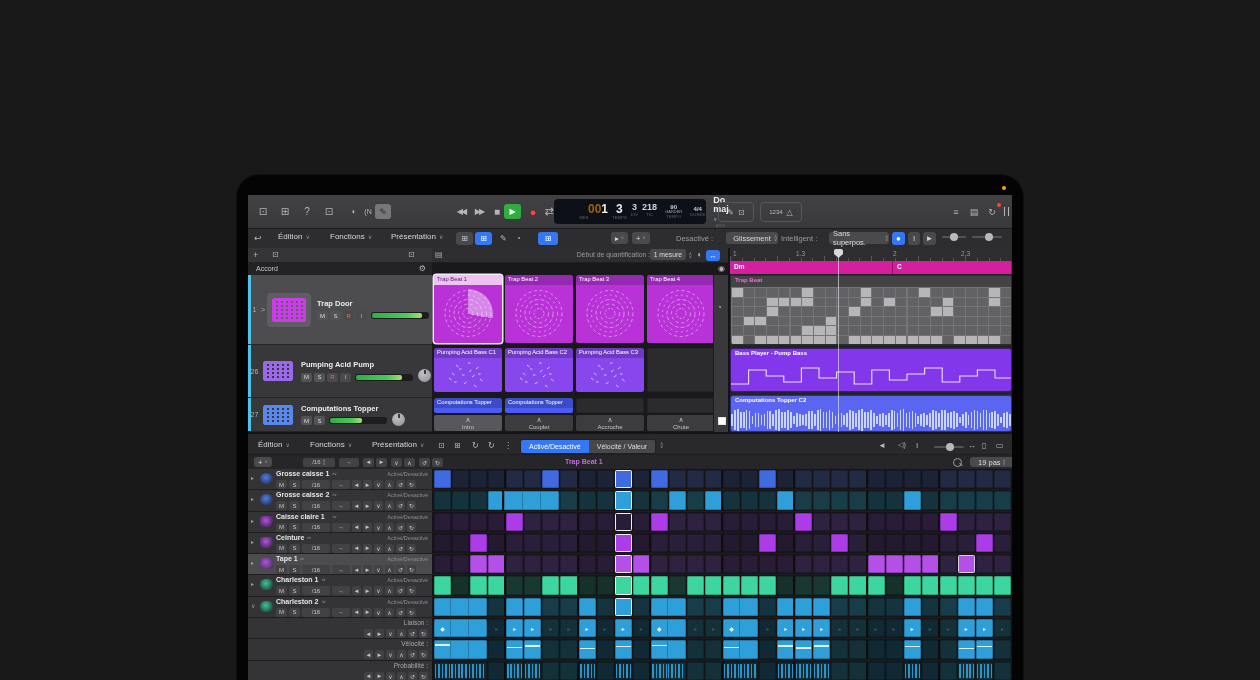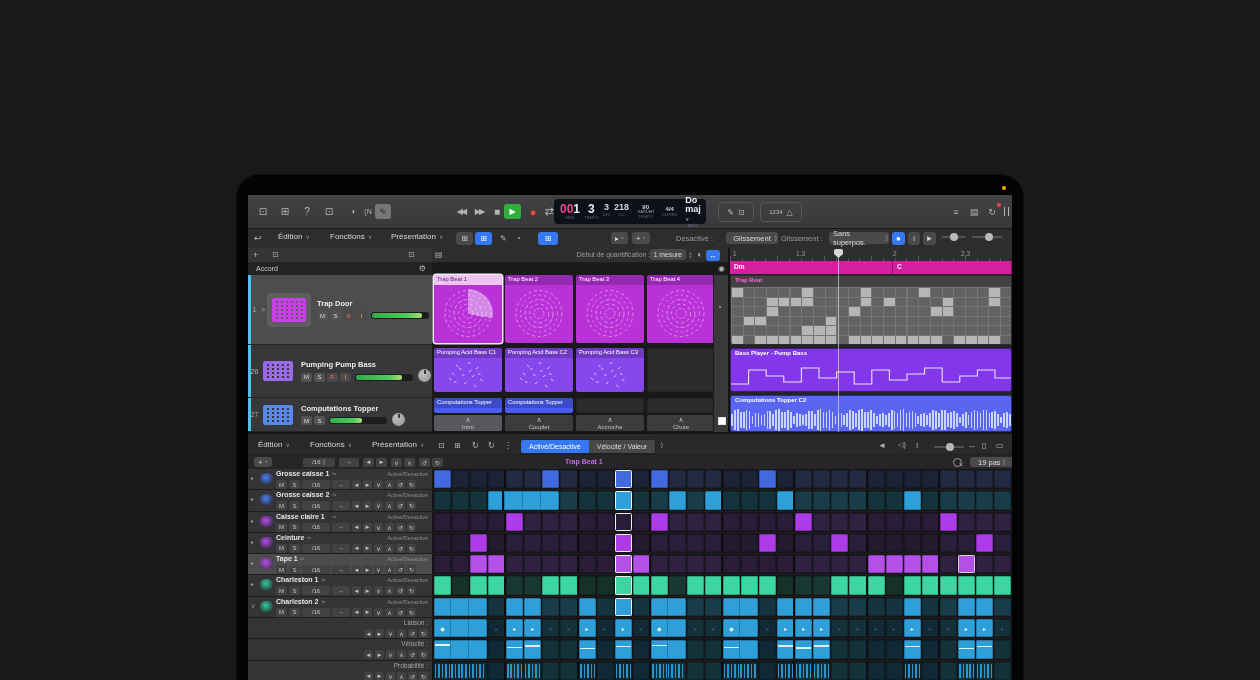--- a/index.html
+++ b/index.html
@@ -18,21 +18,21 @@
   .menu{display:inline-flex;align-items:center;gap:3px;color:#d6d6d8;font-size:8px;}
   .menu .car{font-size:6px;color:#8e8e90;}
   
   #controlbar{position:absolute;left:0;top:0;width:764px;height:33px;background:linear-gradient(#424244,#39393b);border-bottom:1px solid #1d1d1f;}
   #controlbar .icn{font-size:10px;}
   .tbtn{position:absolute;top:9px;width:16px;height:15px;}
   #lcd{position:absolute;left:306px;top:4px;width:152px;height:25px;background:#0d1016;border-radius:4px;display:flex;align-items:center;padding:0 6px;box-sizing:border-box;gap:8px;}
   .lcdcol{display:flex;flex-direction:column;align-items:center;line-height:1;}
   .lcdlab{font-size:4px;color:#5d6678;margin-top:1px;letter-spacing:.2px;}
   .lcdbig{font-size:12px;color:#e9edf5;font-weight:bold;}
-  .lcddim{font-size:12px;color:#ec4899;font-weight:bold;}
+  .lcddim{font-size:12px;color:#a16207;font-weight:bold;margin-left:28px;}
   .lcdmid{font-size:9px;color:#cdd4e2;font-weight:bold;}
   .lcdsm{font-size:6px;color:#cdd4e2;}
   .pillbtn{position:absolute;top:7px;height:18px;border:1px solid #57575a;border-radius:4px;display:flex;align-items:center;justify-content:center;gap:4px;color:#bcbcbe;}
   
   #llbar{position:absolute;left:0;top:34px;width:764px;height:19px;background:#2d2d2f;border-bottom:1px solid #1c1c1e;}
   #llbar .menu{position:absolute;top:3px;}
   .sq{position:absolute;top:3px;width:17px;height:13px;border-radius:3px;background:#49494b;display:flex;align-items:center;justify-content:center;font-size:8px;color:#cfcfd1;}
   .sq.on{background:#3478f6;color:#fff;}
   .lbl{color:#9c9c9e;font-size:7.5px;}
   .dd{background:#4a4a4c;border-radius:3px;display:inline-flex;align-items:center;justify-content:center;color:#dcdcde;font-size:7.5px;padding:0 4px;height:12px;}
@@ -218,21 +218,21 @@
           </div>
 
         <span class="lbl abs" style="left:428px;top:5px">Desactivé :</span>
         <div class="dd abs" style="left:478px;top:3px;width:44px">
             <span>Glissement</span>
           </div>
         <span class="stp abs" style="left:524px;top:6px">
             <span>∧</span>
             <span>∨</span>
           </span>
-        <span class="lbl abs" style="left:533px;top:5px">Glissement :</span>
+        <span class="lbl abs" style="left:533px;top:5px">Intelligent :</span>
         <div class="dd abs" style="left:581px;top:3px;width:52px">
             <span>Sans superpos.</span>
           </div>
         <span class="stp abs" style="left:635px;top:6px">
             <span>∧</span>
             <span>∨</span>
           </span>
         <div class="sq on" style="left:644px;width:13px">●</div>
         <div class="sq" style="left:660px;width:12px">I</div>
         <div class="sq" style="left:675px;width:13px">►</div>
@@ -278,21 +278,21 @@
                 </div>
               </div>
             </div>
             <div class="trk" style="top: 97px; height: 53px; background: rgb(56, 56, 58);">
               <div class="accent"></div>
               <div class="tnum">26</div>
               <div class="ticonbox" style="width: 34px; height: 24px; background: transparent;">
                 <div style="width: 28px; height: 18px; border-radius: 2px; border: 1px solid rgb(160, 108, 245); background: repeating-linear-gradient(90deg, rgb(160, 108, 245) 0px, rgb(160, 108, 245) 3px, transparent 3px, transparent 5px), repeating-linear-gradient(rgb(160, 108, 245) 0px, rgb(160, 108, 245) 2px, transparent 2px, transparent 4px); opacity: 0.95;"></div>
               </div>
               <div style="margin-left: 6px; display: flex; flex-direction: column;">
-                <div style="color: rgb(236, 236, 238); font-size: 7.5px; font-weight: bold; white-space: nowrap;">Pumping Pump Bass</div>
+                <div style="color: rgb(236, 236, 238); font-size: 7.5px; font-weight: bold; white-space: nowrap;">Pumping Acid Pump</div>
                 <div style="display: flex; align-items: center;">
                   <div class="msri">
                     <span>M</span>
                     <span>S</span>
                     <span class="r">R</span>
                     <span class="i">I</span>
                   </div>
                   <div class="meter">
                     <i style="width: 80%;"></i>
                   </div>

